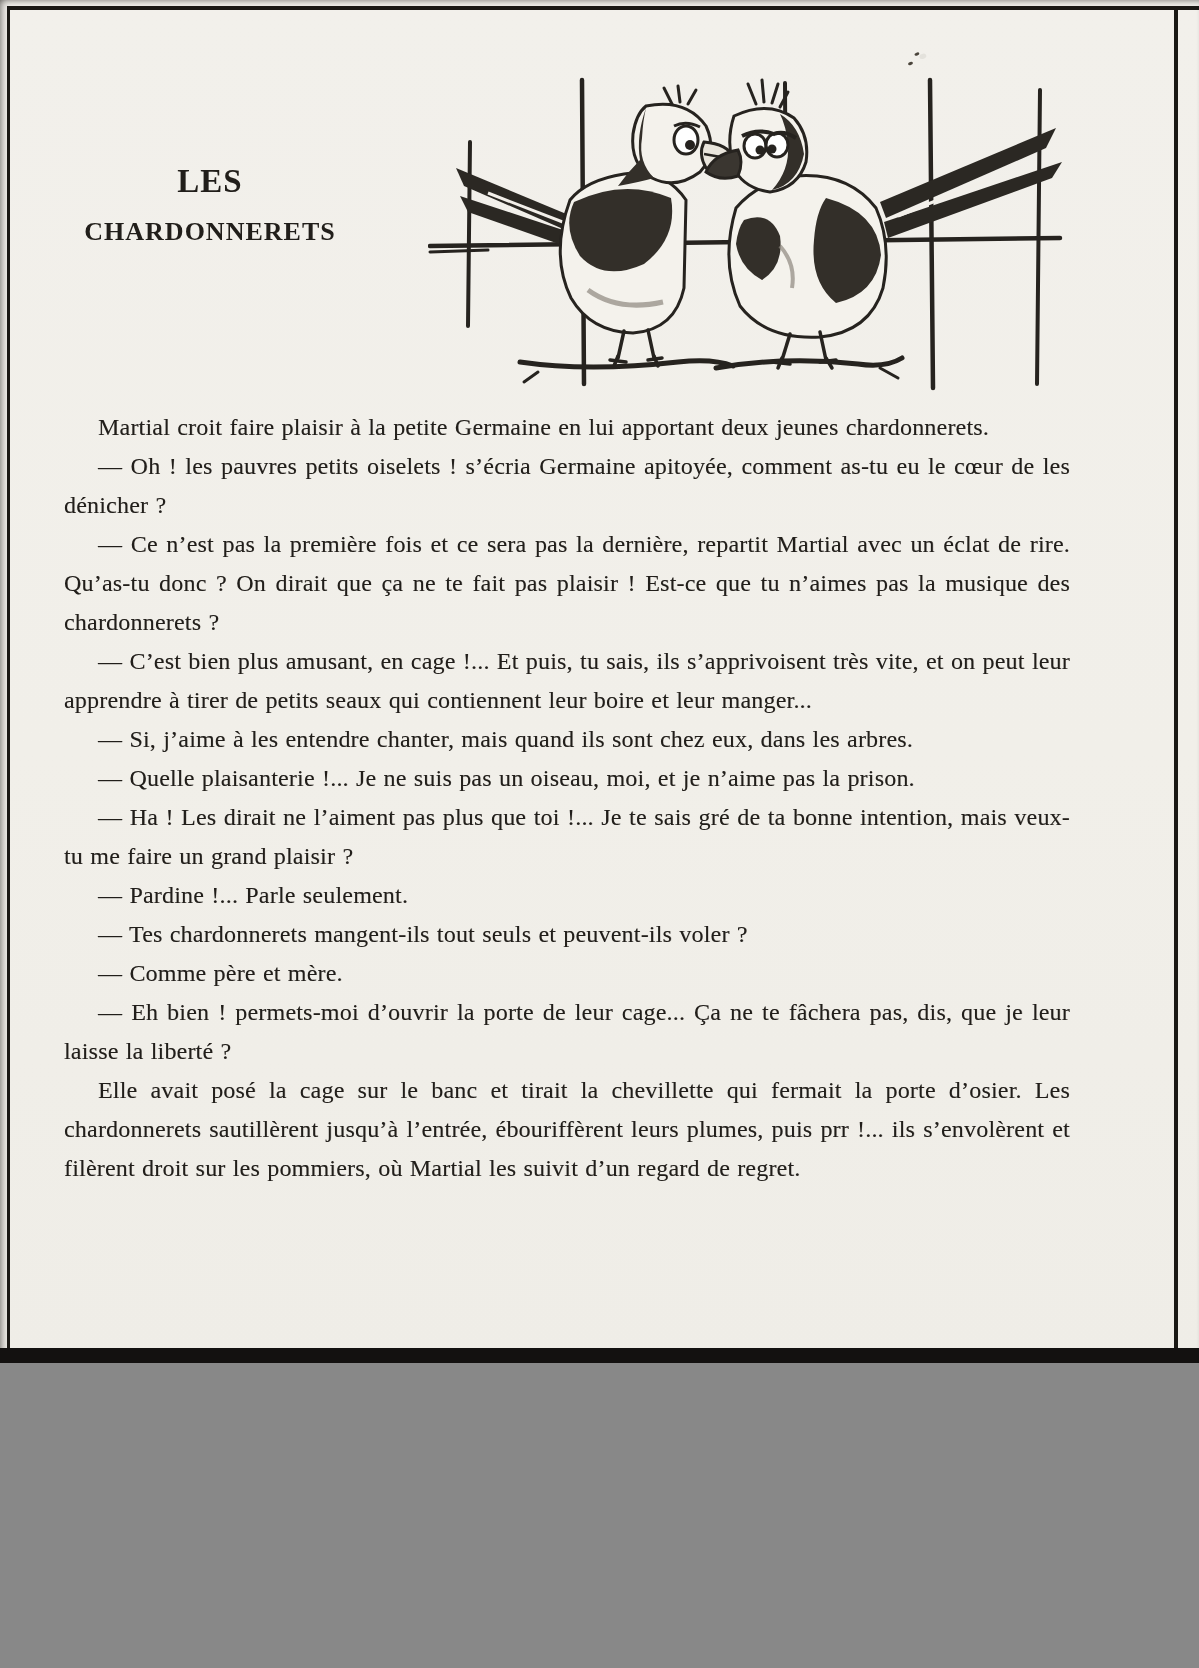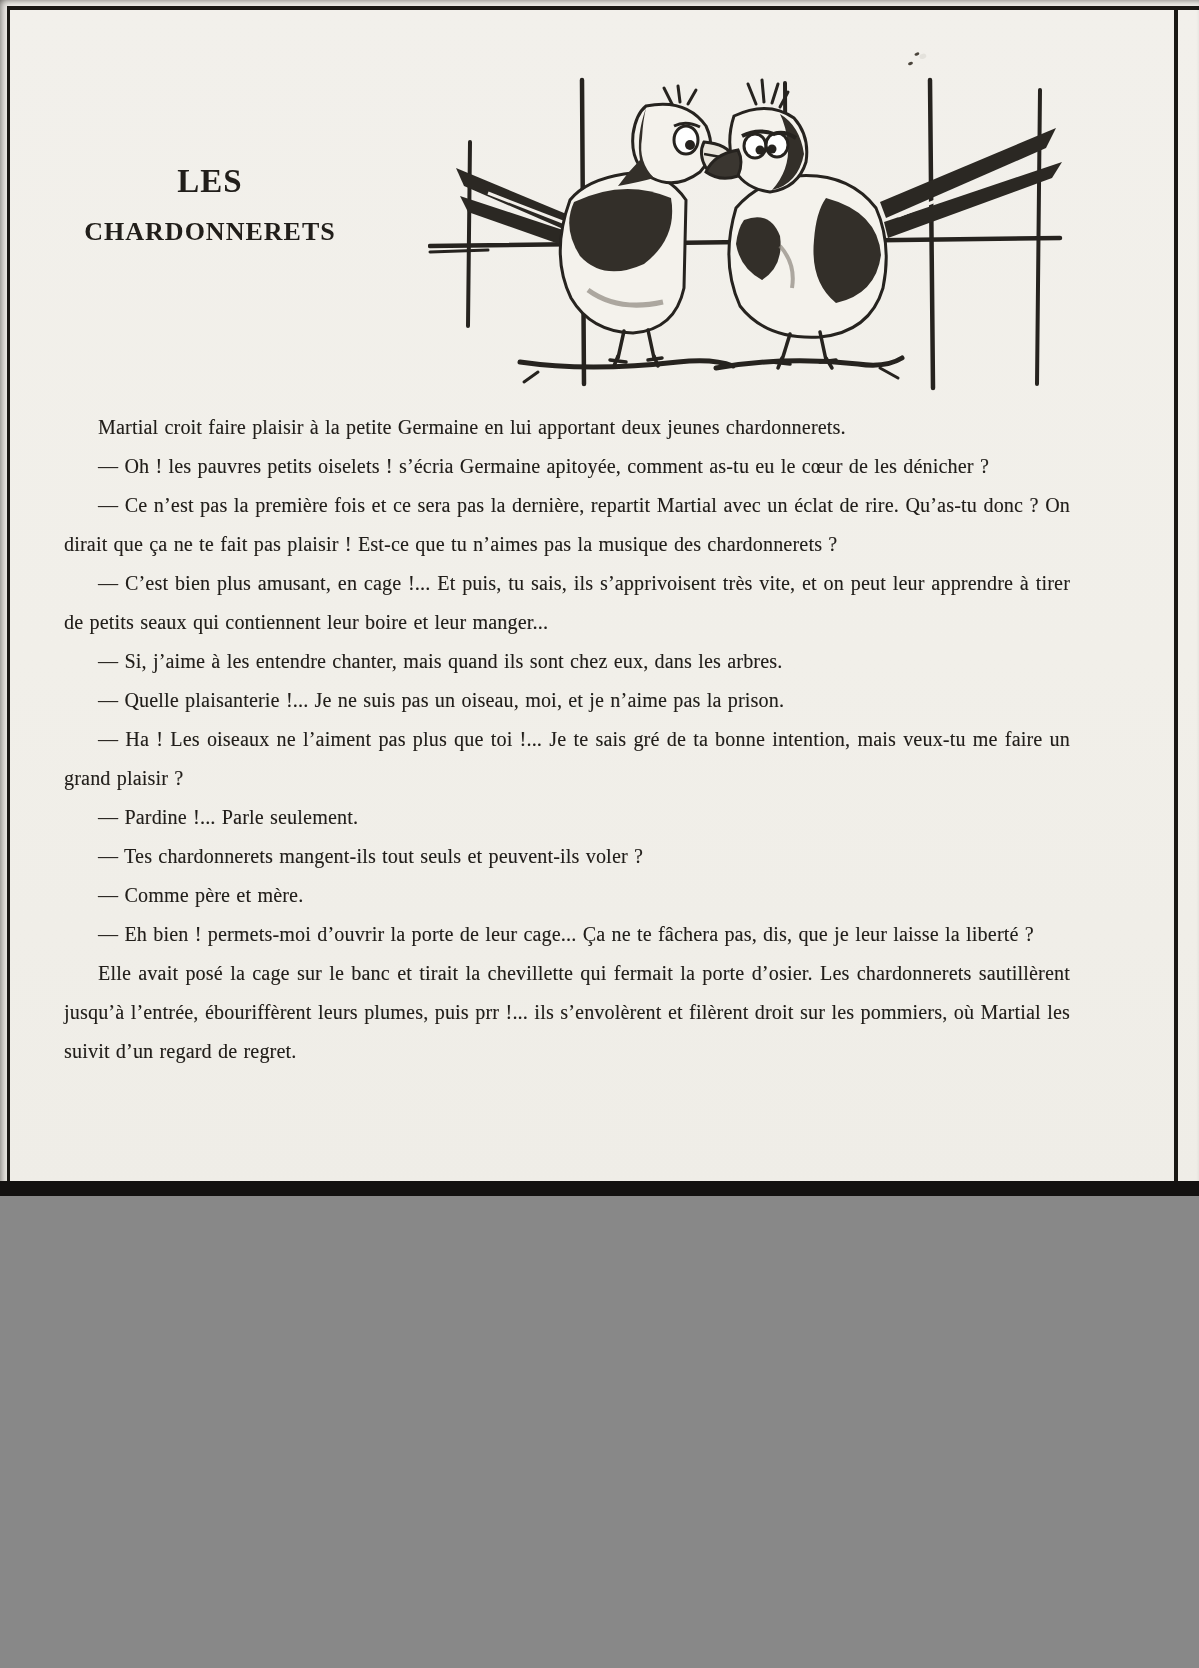--- a/index.html
+++ b/index.html
@@ -1,18 +1,18 @@
 <!DOCTYPE html>
 <html><head>
 <meta charset="utf-8">
 <style>
   html,body{margin:0;padding:0;background:#888;}
   .page{
     position:relative;
-    width:1199px;height:1196px;
+    width:1199px;height:1363px;
     background:linear-gradient(180deg,#f2f0eb 0%,#f1efe9 55%,#efede7 100%);
     overflow:hidden;
     font-family:"Liberation Serif","DejaVu Serif",serif;
     color:#211e1a;
     box-shadow:inset 6px 0 7px -4px rgba(20,18,15,.45), inset 0 5px 6px -4px rgba(20,18,15,.4);
   }
   
   .border-top{position:absolute;left:8px;top:6px;right:0;height:4px;background:#1a1814;}
   .border-left{position:absolute;left:7px;top:6px;width:3px;bottom:14px;background:#1a1814;}
   .border-right{position:absolute;left:1174px;top:10px;width:4px;bottom:14px;background:#1a1814;}
@@ -21,21 +21,21 @@
   .title{position:absolute;left:64px;top:163px;width:292px;text-align:center;font-weight:bold;letter-spacing:1px;}
   .title-line1{font-size:33px;}
   .title-line2{font-size:26px;margin-top:17px;}
   
   .illu{position:absolute;left:428px;top:50px;width:640px;height:345px;}
   .speck{position:absolute;left:908px;top:62px;width:5px;height:3px;background:#4a443b;border-radius:50%;
          box-shadow:9px -7px 0 0 #4a443b,14px -3px 0 1px #56504616;transform:rotate(-18deg);}
   
   .text-block{
     position:absolute;left:64px;top:408px;width:1006px;
-    font-size:20px;line-height:39px;text-align:justify;
+    font-size:24px;line-height:39px;text-align:justify;
     letter-spacing:.2px;word-spacing:1px;
     text-shadow:.3px .3px 0 rgba(33,30,26,.35);
   }
   .text-block p{margin:0;text-indent:34px;}
   
   .attribution{
     position:absolute;left:64px;top:1556px;width:1050px;
     text-align:right;font-size:24px;line-height:32px;
     text-shadow:.3px .3px 0 rgba(33,30,26,.3);
   }
@@ -135,21 +135,21 @@
     </g>
   </svg>
 
   <div class="text-block">
     <p>Martial croit faire plaisir à la petite Germaine en lui apportant deux jeunes chardonnerets.</p>
     <p>— Oh ! les pauvres petits oiselets ! s’écria Germaine apitoyée, comment as-tu eu le cœur de les dénicher ?</p>
     <p>— Ce n’est pas la première fois et ce sera pas la dernière, repartit Martial avec un éclat de rire. Qu’as-tu donc ? On dirait que ça ne te fait pas plaisir ! Est-ce que tu n’aimes pas la musique des chardonnerets ?</p>
     <p>— C’est bien plus amusant, en cage !... Et puis, tu sais, ils s’apprivoisent très vite, et on peut leur apprendre à tirer de petits seaux qui contiennent leur boire et leur manger...</p>
     <p>— Si, j’aime à les entendre chanter, mais quand ils sont chez eux, dans les arbres.</p>
     <p>— Quelle plaisanterie !... Je ne suis pas un oiseau, moi, et je n’aime pas la prison.</p>
-    <p>— Ha ! Les oiseaux ne l’aiment pas plus que toi !... Je te sais gré de ta bonne intention, mais veux-tu me faire un grand plaisir ?</p>
+    <p>— Ha ! Les dirait ne l’aiment pas plus que toi !... Je te sais gré de ta bonne intention, mais veux-tu me faire un grand plaisir ?</p>
     <p>— Pardine !... Parle seulement.</p>
     <p>— Tes chardonnerets mangent-ils tout seuls et peuvent-ils voler ?</p>
     <p>— Comme père et mère.</p>
     <p>— Eh bien ! permets-moi d’ouvrir la porte de leur cage... Ça ne te fâchera pas, dis, que je leur laisse la liberté ?</p>
     <p>Elle avait posé la cage sur le banc et tirait la chevillette qui fermait la porte d’osier. Les chardonnerets sautillèrent jusqu’à l’entrée, ébouriffèrent leurs plumes, puis prr !... ils s’envolèrent et filèrent droit sur les pommiers, où Martial les suivit d’un regard de regret.</p>
   </div>
 
   <div class="attribution">
     <div>D’après André THEURIET.</div>
     <div><span class="italic">Lys sauvage</span><span>, Fasquelle, éditeur.</span></div>

